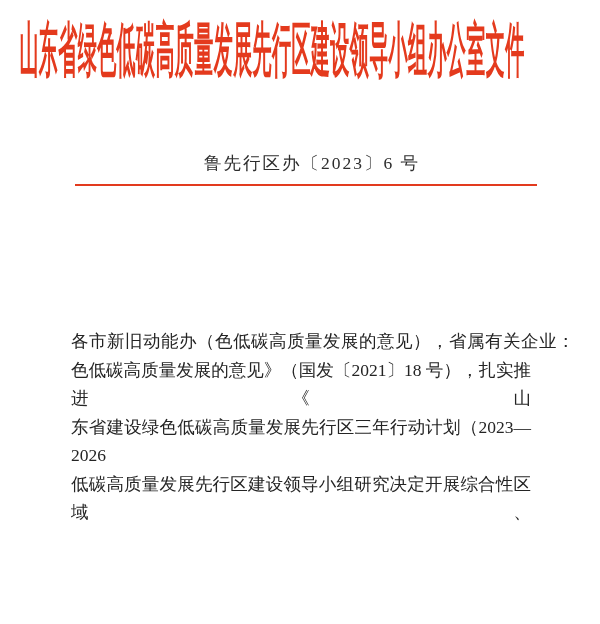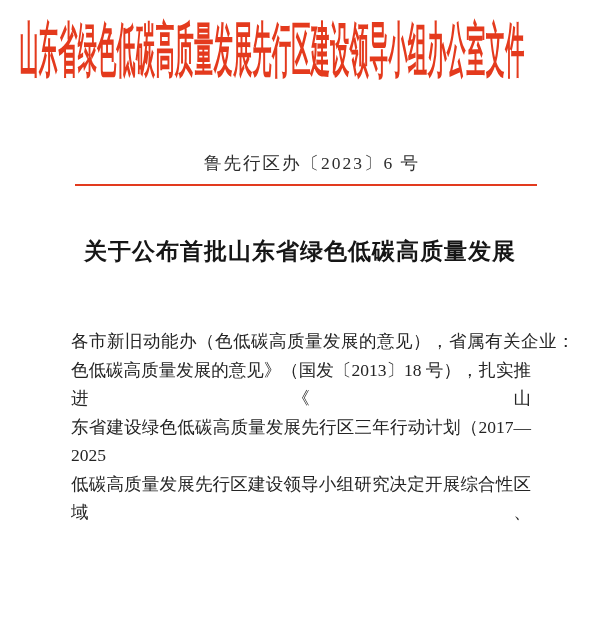--- a/index.html
+++ b/index.html
@@ -103,24 +103,23 @@
 
   <div class="banner">
     <span class="banner-text">山东省绿色低碳高质量发展先行区建设领导小组办公室文件</span>
   </div>
 
   <div class="doc-number">鲁先行区办〔2023〕6 号</div>
 
   <div class="divider"></div>
 
   <div class="title">
-    <div>关于公布首批山东省绿色低碳高质量发展</div>
   </div>
 
   <div class="body-block">
     <div class="body-line">各市新旧动能办（色低碳高质量发展的意见），省属有关企业：</div>
-    <div class="body-line j">色低碳高质量发展的意见》（国发〔2013〕18 号），扎实推进《山</div>
-    <div class="body-line j">东省建设绿色低碳高质量发展先行区三年行动计划（2017—2025</div>
+    <div class="body-line j">色低碳高质量发展的意见》（国发〔2021〕18 号），扎实推进《山</div>
+    <div class="body-line j">东省建设绿色低碳高质量发展先行区三年行动计划（2023—2026</div>
     <div class="body-line j">低碳高质量发展先行区建设领导小组研究决定开展综合性区域、</div>
 
   </div>
 
 </div>
 
 </body></html>

